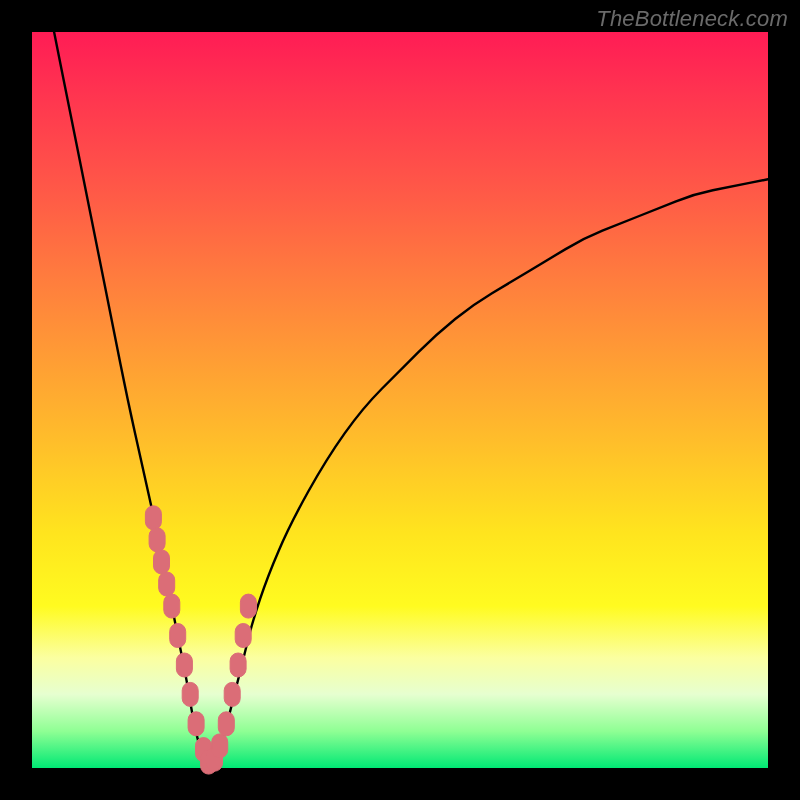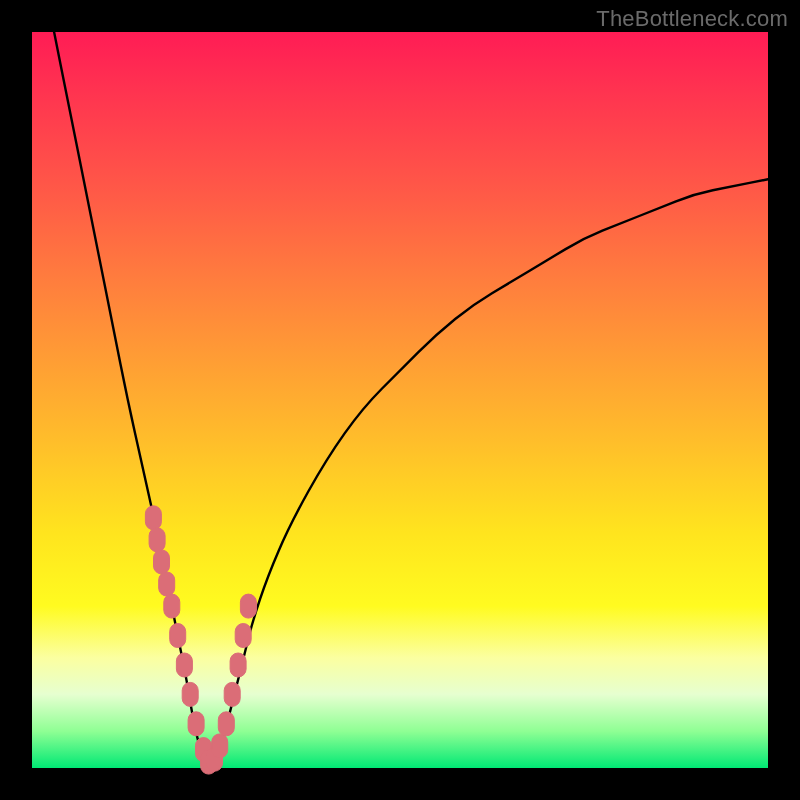--- a/index.html
+++ b/index.html
@@ -43,20 +43,21 @@
   }
   .watermark {
     position: absolute;
     top: 6px;
     right: 12px;
     color: #6a6a6a;
     font-size: 22px;
     font-weight: 500;
     letter-spacing: 0.2px;
     user-select: none;
+    font-style: italic;
   }
   svg.curve {
     position: absolute;
     left: 0;
     top: 0;
     width: 736px;
     height: 736px;
     overflow: visible;
   }
 </style>

